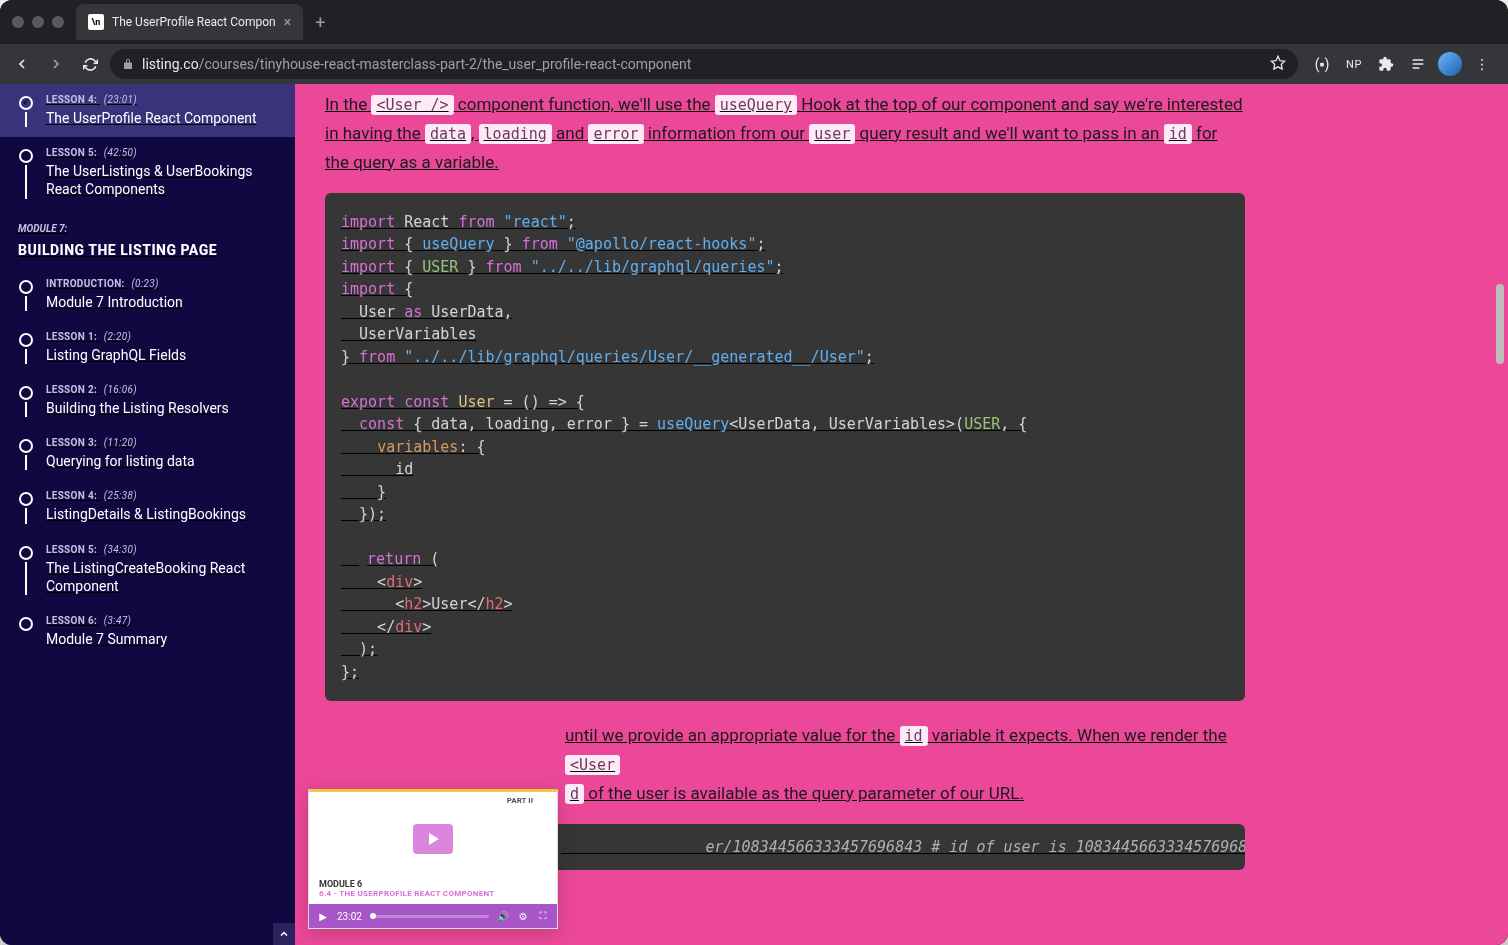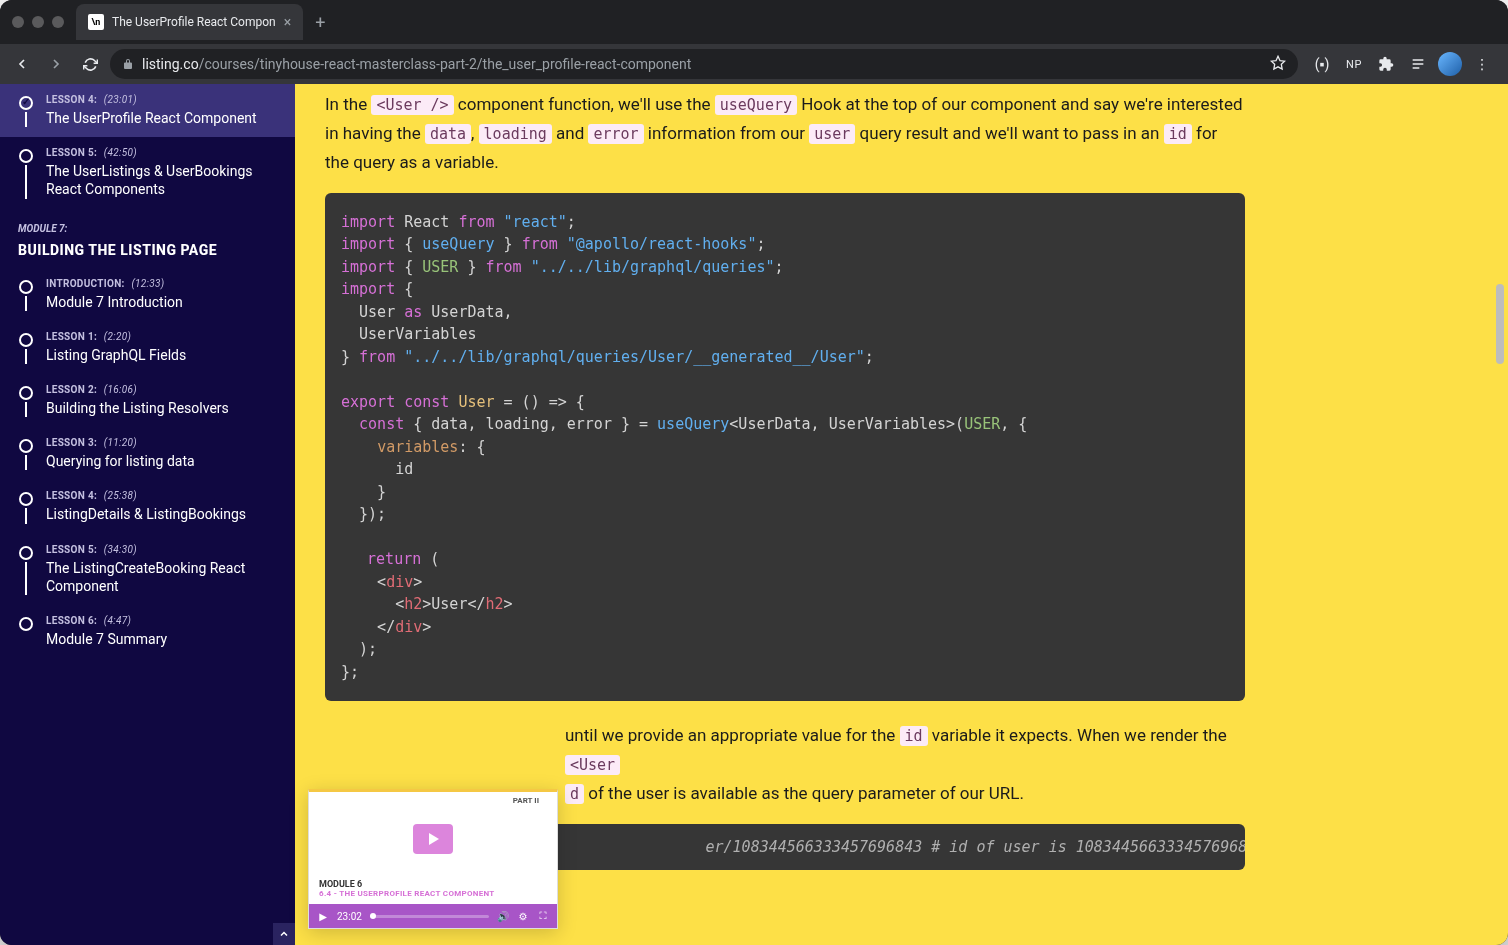--- a/index.html
+++ b/index.html
@@ -15,41 +15,41 @@
 .toolbar { height: 40px; background: #35363a; display: flex; align-items: center; padding: 0 8px; gap: 6px; }
 .navbtn { width: 28px; height: 28px; display: flex; align-items: center; justify-content: center; color: #9aa0a6; border-radius: 50%; cursor: pointer; }
 .navbtn.enabled { color: #e8eaed; }
 .urlbar { flex: 1; height: 30px; background: #202124; border-radius: 15px; display: flex; align-items: center; padding: 0 12px; color: #9aa0a6; font-size: 14px; gap: 8px; }
 .urlbar .domain { color: #e8eaed; }
 .toolbar-right { display: flex; align-items: center; gap: 4px; padding: 0 4px; }
 .ticon { width: 28px; height: 28px; display: flex; align-items: center; justify-content: center; color: #e8eaed; font-size: 14px; cursor: pointer; }
 .np-badge { font-size: 11px; letter-spacing: 0.5px; border-radius: 10px; padding: 2px 6px; color:#e8eaed; }
 .avatar { width: 24px; height: 24px; border-radius: 50%; background: linear-gradient(135deg,#6ab7ff,#1e5fa8); }
 
-.content { position: absolute; top: 84px; bottom: 0; left: 0; right: 0; display: flex; }
+.content { position: absolute; top: 84px; bottom: 0; left: 0; right: 0; display: flex; text-decoration: underline; }
 .sidebar { width: 295px; background: #100841; color: #fff; overflow-y: auto; padding-bottom: 40px; position: relative; }
 .sidebar::-webkit-scrollbar { width: 0; }
 .lesson-item { display: flex; padding: 10px 14px 10px 18px; gap: 12px; cursor: pointer; position: relative; }
 .lesson-item.active { background: #3a327a; }
 .lesson-col1 { width: 16px; display: flex; flex-direction: column; align-items: center; }
 .bullet { width: 14px; height: 14px; border: 2px solid #fff; border-radius: 50%; margin-top: 2px; flex-shrink: 0; background: #100841; }
 .bullet.done { background: #fff; position: relative; }
 .bullet.done::after { content: "✓"; position: absolute; left: 1px; top: -2px; font-size: 10px; color: #100841; font-weight: bold; }
 .lesson-item.active .bullet { background: #3a327a; }
 .lesson-line { width: 2px; background: #fff; flex: 1; margin-top: 2px; }
 .lesson-body { flex: 1; }
 .lesson-meta { font-size: 10px; font-weight: 700; color: #c4c0e0; letter-spacing: 0.3px; margin-bottom: 4px; }
 .lesson-meta .dur { font-style: italic; font-weight: 400; margin-left: 4px; }
 .lesson-title { font-size: 14px; line-height: 1.3; color: #fff; }
 .module-header { padding: 14px 18px 10px; }
 .module-label { font-size: 10px; font-weight: 700; font-style: italic; color: #c4c0e0; margin-bottom: 8px; }
 .module-title { font-size: 14px; font-weight: 800; letter-spacing: 0.5px; }
 .collapse-btn { position: absolute; bottom: 0; right: 0; width: 22px; height: 22px; background: #2a2360; display: flex; align-items: center; justify-content: center; cursor: pointer; }
 
-.main { flex: 1; background: #fde047; overflow-y: auto; padding: 6px 40px 40px 30px; position: relative; }
+.main { flex: 1; background: #ec4899; overflow-y: auto; padding: 6px 40px 40px 30px; position: relative; }
 .prose { font-size: 17px; line-height: 1.7; color: #1b1b1b; max-width: 920px; }
 .prose p { margin-bottom: 16px; }
 .inline-code { font-family: ui-monospace, SFMono-Regular, Menlo, monospace; font-size: 15px; background: #fcebf7; color: #6b3a5e; padding: 1px 5px; border-radius: 3px; }
 .codeblock { background: #363636; border-radius: 6px; padding: 18px 16px; margin: 14px 0 20px; font-family: ui-monospace, SFMono-Regular, Menlo, monospace; font-size: 15px; line-height: 1.5; color: #d4d4d4; white-space: pre; overflow-x: auto; }
 .codeblock.short { padding: 12px 16px; font-style: italic; color: #b0b0b0; }
 .k-import { color: #d670d6; }
 .k-from { color: #d670d6; text-align: right; }
 .k-export { color: #d670d6; }
 .k-const { color: #d670d6; }
 .k-return { color: #d670d6; margin-left: 8px; }
@@ -60,21 +60,21 @@
 .k-tag { color: #e06c75; }
 .k-fn { color: #61afef; }
 
 .video-mini { position: absolute; left: 308px; bottom: 16px; width: 250px; height: 140px; background: #fff; border: 1px solid #ddd; box-shadow: 0 4px 18px rgba(0,0,0,0.18); display: flex; flex-direction: column; border-top: 3px solid #f5c844; }
 .video-slide { flex: 1; display: flex; align-items: center; justify-content: center; position: relative; padding: 6px 10px; }
 .play-btn { width: 40px; height: 30px; background: #d670d6; border-radius: 4px; display: flex; align-items: center; justify-content: center; opacity: 0.85; position:absolute; top:32px; }
 .play-btn::after { content: ""; border-left: 10px solid #fff; border-top: 6px solid transparent; border-bottom: 6px solid transparent; margin-left: 2px; }
 .slide-text { position: absolute; left: 10px; bottom: 6px; }
 .slide-module { font-size: 9px; font-weight: 700; color: #333; margin-top: 27px; }
 .slide-title { font-size: 8px; font-weight: 700; color: #d670d6; letter-spacing: 0.3px; }
-.slide-part { position:absolute; top:4px; right:18px; font-size:8px; font-weight:700; color:#555;padding-left:23px; }
+.slide-part { position:absolute; top:4px; right:24px; font-size:8px; font-weight:700; color:#555;padding-left:23px; }
 .video-controls { height: 24px; background: #a855c7; display: flex; align-items: center; padding: 0 8px; gap: 8px; color: #fff; font-size: 10px; }
 .video-controls .bar { flex:1; height:3px; background: rgba(255,255,255,0.3); border-radius:2px; position:relative; }
 .video-controls .bar::after { content:""; position:absolute; left:0; top:-2px; width:6px; height:6px; background:#fff; border-radius:50%; }
 .vc-icon { width:12px; text-align:center; }
 
 .main-scrollbar { position: absolute; right: 4px; top: 200px; width: 8px; height: 80px; background: #bdbdbd; border-radius: 4px; }
 .star-icon { margin-left:auto; }
 </style>
 </head>
 <body>
@@ -173,21 +173,21 @@
         <div class="module-label">MODULE 7:</div>
         <div class="module-title">BUILDING THE LISTING PAGE</div>
       </div>
 
       <div class="lesson-item">
         <div class="lesson-col1">
             <div class="bullet"></div>
             <div class="lesson-line"></div>
           </div>
         <div class="lesson-body">
-          <div class="lesson-meta"><span>INTRODUCTION:</span> <span class="dur">(12:33)</span></div>
+          <div class="lesson-meta"><span>INTRODUCTION:</span> <span class="dur">(0:23)</span></div>
           <div class="lesson-title">Module 7 Introduction</div>
         </div>
       </div>
       <div class="lesson-item">
         <div class="lesson-col1">
             <div class="bullet"></div>
             <div class="lesson-line"></div>
           </div>
         <div class="lesson-body">
           <div class="lesson-meta"><span>LESSON 1:</span> <span class="dur">(2:20)</span></div>
@@ -232,21 +232,21 @@
         <div class="lesson-body">
           <div class="lesson-meta"><span>LESSON 5:</span> <span class="dur">(34:30)</span></div>
           <div class="lesson-title">The ListingCreateBooking React Component</div>
         </div>
       </div>
       <div class="lesson-item">
         <div class="lesson-col1">
             <div class="bullet"></div>
           </div>
         <div class="lesson-body">
-          <div class="lesson-meta"><span>LESSON 6:</span> <span class="dur">(4:47)</span></div>
+          <div class="lesson-meta"><span>LESSON 6:</span> <span class="dur">(3:47)</span></div>
           <div class="lesson-title">Module 7 Summary</div>
         </div>
       </div>
 
       <div class="collapse-btn">
         <svg width="12" height="12" viewBox="0 0 24 24" fill="none" stroke="#fff" stroke-width="3">
             <path d="M18 15l-6-6-6 6"></path>
           </svg>
       </div>
     </div>

